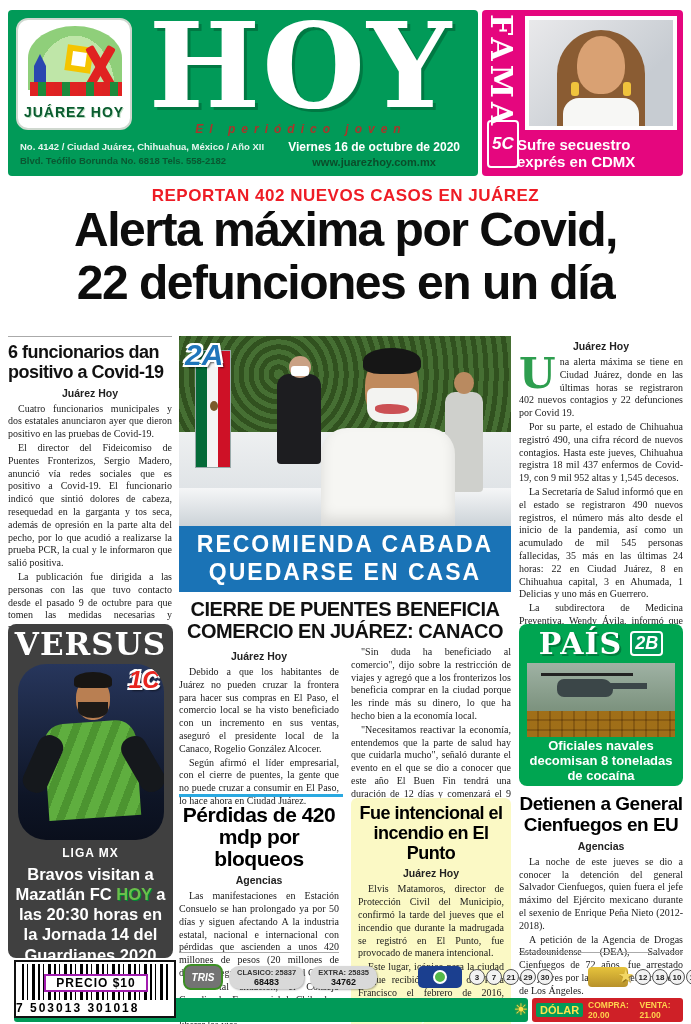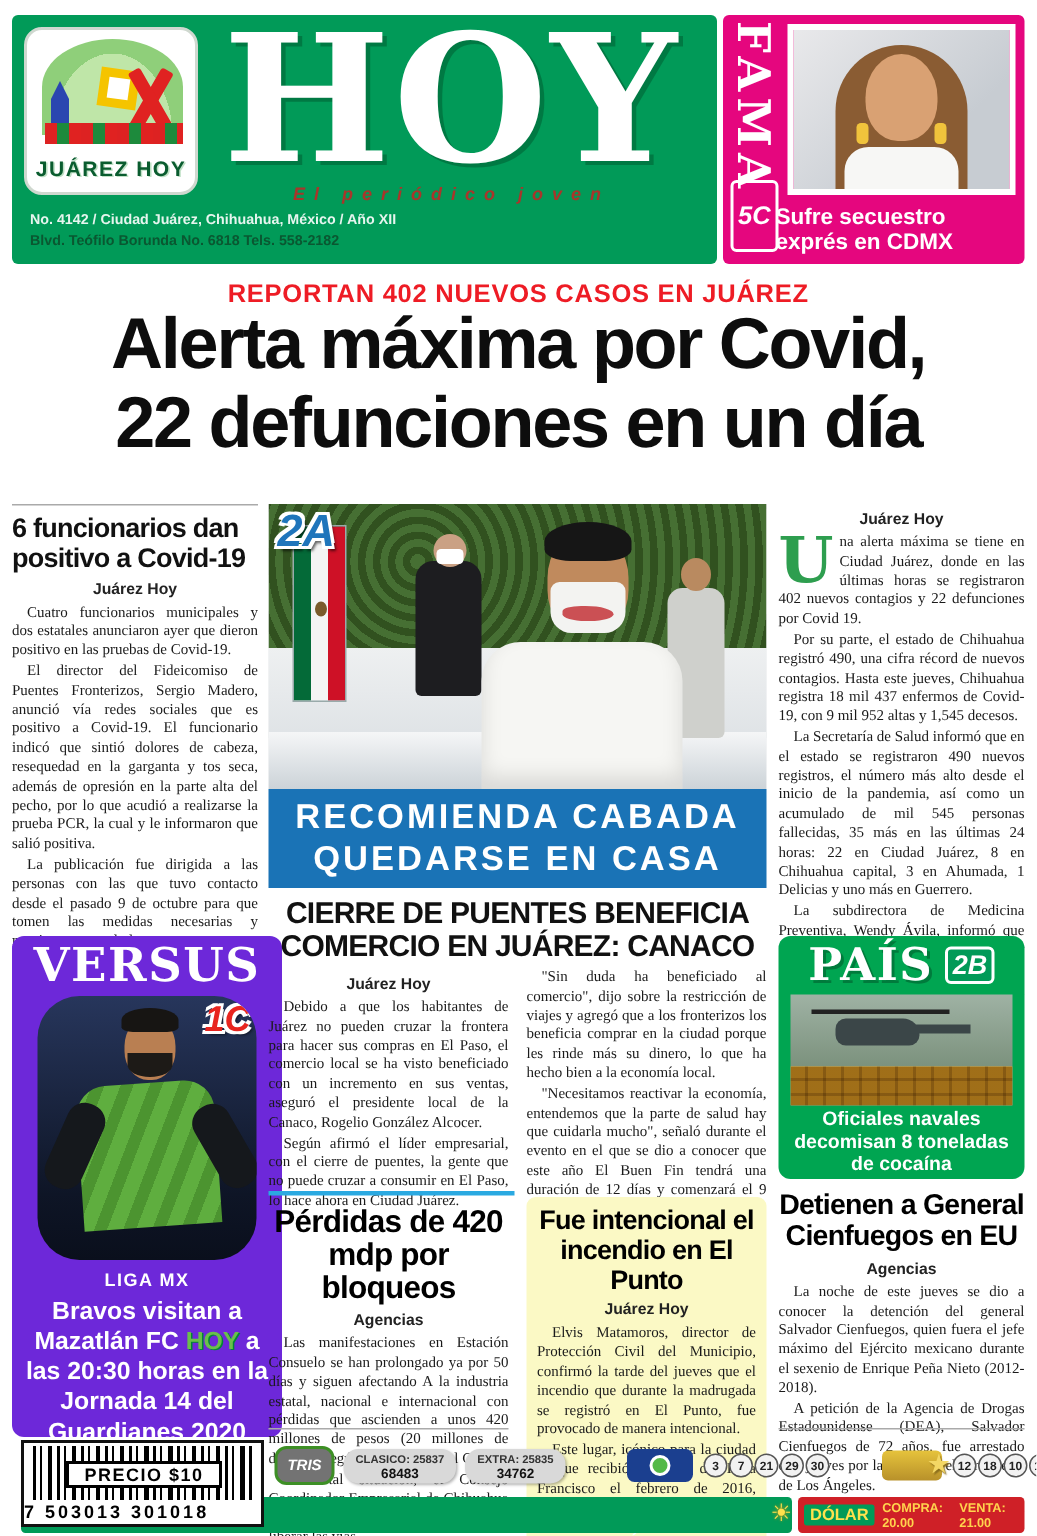--- a/index.html
+++ b/index.html
@@ -72,21 +72,21 @@
   .man-main-mask { position:absolute; left:188px; top:52px; width:50px; height:34px; background:#f3f3f1; border-radius:6px 6px 14px 14px; }
   .man-main-mask::after { content:""; position:absolute; left:8px; top:16px; width:34px; height:10px; background:#c0272d; border-radius:40% 60% 50% 50%; opacity:.8; }
   .badge-2a { position:absolute; left:6px; top:2px; font-weight:bold; font-style:italic; font-size:30px; color:#1f75bb; text-shadow:-2px -2px 0 #fff,2px -2px 0 #fff,-2px 2px 0 #fff,2px 2px 0 #fff,3px 3px 2px rgba(0,0,0,.6); }
   .photo-banner { width:332px; height:66px; background:#1a73b6; color:#fff; font-weight:bold; font-size:23px; letter-spacing:2px; text-align:center; display:flex; flex-direction:column; justify-content:center; line-height:1.2; }
 
   
   .col-right { position:absolute; left:519px; top:336px; width:164px; }
   .dropcap { float:left; font-family:"DejaVu Serif", serif; font-weight:bold; font-size:42px; line-height:.85; color:#2e9e4f; padding-right:4px; }
 
   
-  .versus { position:absolute; left:8px; top:624px; width:180px; height:334px; background:#6d28d9; border-radius:8px; color:#fff; text-align:center; }
+  .versus { position:absolute; left:8px; top:624px; width:165px; height:334px; background:#404040; border-radius:8px; color:#fff; text-align:center; }
   .versus-title { font-family:"DejaVu Serif", serif; font-weight:bold; font-size:31px; letter-spacing:1px; margin-top:2px; }
   .versus-photo { position:relative; margin:2px auto 6px; width:146px; height:176px; background:linear-gradient(#27365c,#0e1526 75%,#0a0f1c); overflow:hidden;border-radius:28px; }
   .player-jersey { position:absolute; left:28px; top:58px; width:92px; height:96px; background:repeating-linear-gradient(115deg,#5fae3f 0 10px,#4c9430 10px 18px); border-radius:20px 20px 0 0; transform:rotate(-4deg); }
   .player-head { position:absolute; left:58px; top:14px; width:34px; height:42px; background:#b97f52; border-radius:46%; }
   .player-hair { position:absolute; left:56px; top:8px; width:38px; height:16px; background:#171513; border-radius:50% 50% 20% 20%; }
   .player-beard { position:absolute; left:60px; top:38px; width:30px; height:16px; background:#1d1a17; border-radius:0 0 50% 50%; }
   .player-sleeve { position:absolute; left:12px; top:70px; width:26px; height:60px; background:#15181c; border-radius:12px; transform:rotate(24deg); }
   .player-sleeve.r { left:auto; right:8px; transform:rotate(-30deg); }
   .badge-1c { position:absolute; right:4px; top:2px; font-weight:bold; font-style:italic; font-size:24px; color:#e8251f; text-shadow:-2px -2px 0 #fff,2px -2px 0 #fff,-2px 2px 0 #fff,2px 2px 0 #fff,3px 3px 2px rgba(0,0,0,.5); }
   .versus-league { font-weight:bold; font-size:12px; letter-spacing:1px; }
@@ -140,21 +140,21 @@
   
   .weather-bar { position:absolute; left:14px; top:998px; width:514px; height:24px; background:#019a58; border-radius:3px; display:flex; align-items:center; }
   .weather-text { margin-left:172px; color:#fff; font-weight:bold; font-size:10.5px; letter-spacing:.2px;margin-top:48px; }
   .sun { margin-left:10px; color:#ffe14d; font-size:16px; line-height:1; text-shadow:0 0 2px #f90; }
   .dolar-bar { position:absolute; left:532px; top:998px; width:151px; height:24px; background:#cf2027; border-radius:3px; display:flex; align-items:center; gap:5px; padding:0 4px; }
   .dolar-label { background:#019a58; color:#ffe14d; font-weight:bold; font-size:11px; padding:1px 4px; border-radius:2px; }
   .dolar-val { color:#ffd34d; font-weight:bold; font-size:8.5px; }
 
   .barcode-box { position:absolute; left:14px; top:960px; width:162px; height:58px; background:#fff; border:2px solid #111; z-index:3; }
   .barcode-lines { position:absolute; left:6px; top:2px; right:6px; height:36px; background:repeating-linear-gradient(90deg,#000 0 2px,#fff 2px 5px,#000 5px 6px,#fff 6px 10px,#000 10px 13px,#fff 13px 16px); }
-  .price-strip { position:absolute; left:28px; top:12px; width:104px; background:#fff; border:2px solid #000000; text-align:center; font-weight:bold; font-size:12px; letter-spacing:1px; }
+  .price-strip { position:absolute; left:28px; top:12px; width:104px; background:#fff; border:2px solid #a21caf; text-align:center; font-weight:bold; font-size:12px; letter-spacing:1px; }
   .barcode-digits { position:absolute; left:0; bottom:1px; width:100%; text-align:left; background:#fff; font-weight:bold; font-size:12px; letter-spacing:2px; }
 </style>
 </head>
 <body>
 
 <div id="page">
 
   <div class="masthead">
     <div class="logo-box">
       <div class="logo-dome"></div>
@@ -163,20 +163,24 @@
       <div class="logo-x1"></div>
       <div class="logo-x2"></div>
       <div class="logo-sky"></div>
       <div class="logo-text">JUÁREZ HOY</div>
     </div>
     <div class="hoy-title">HOY</div>
     <div class="tagline">El periódico joven</div>
     <div class="mast-info">
       <div class="l1">No. 4142 / Ciudad Juárez, Chihuahua, México / Año XII</div>
       <div class="l2">Blvd. Teófilo Borunda No. 6818 Tels. 558-2182</div>
+    </div>
+    <div class="mast-date">
+      <div class="d1">Viernes 16 de octubre de 2020</div>
+      <div class="d2">www.juarezhoy.com.mx</div>
     </div>
   </div>
 
   <div class="fama">
     <div class="fama-vert">FAMA</div>
     <div class="fama-page">5C</div>
     <div class="fama-photo">
       <div class="fama-hair"></div>
       <div class="fama-face"></div>
       <div class="fama-ear1"></div>

